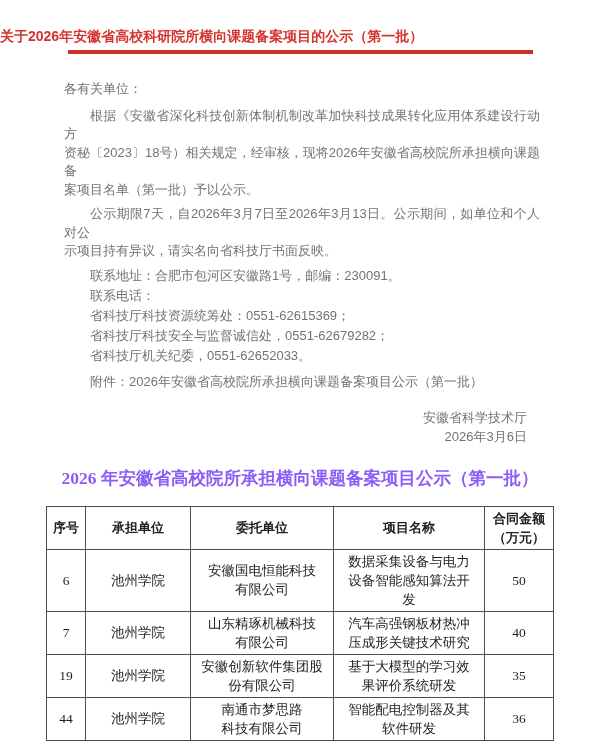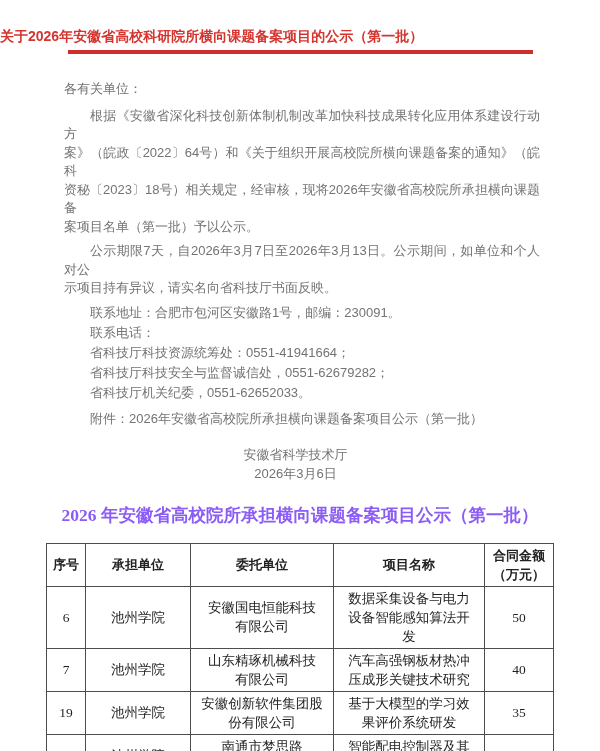--- a/index.html
+++ b/index.html
@@ -38,21 +38,21 @@
   .line { margin: 0; }
   .ind { text-indent: 26px; }
   .gap-lg { margin-top: 8px; }
   .gap-md { margin-top: 6px; }
   .gap-xs { margin-top: 1.5px; }
   .signature {
     margin-top: 16px;
     text-align: right;
     padding-right: 13px;
   }
-  .signature .line { line-height: 19px; text-align: center; }
+  .signature .line { line-height: 19px; }
   .table-title {
     margin-top: 20px;
     text-align: center;
     font-family: "Liberation Serif", serif;
     font-weight: bold;
     font-size: 17.5px;
     color: #8b5cf6;
   }
   table.report {
     margin: 16px auto 0 auto;
@@ -96,34 +96,33 @@
   <div class="doc-title">关于2026年安徽省高校科研院所横向课题备案项目的公示（第一批）</div>
 
   <div class="red-rule"></div>
 
   <div class="doc-body">
 
     <div class="line">各有关单位：</div>
 
     <div>
       <div class="line ind gap-lg">根据《安徽省深化科技创新体制机制改革加快科技成果转化应用体系建设行动方</div>
-      <div class="line">案》（皖政〔2022〕64号）和《关于组织开展高校院所横向课题备案的通知》（皖科</div>
       <div class="line">资秘〔2023〕18号）相关规定，经审核，现将2026年安徽省高校院所承担横向课题备</div>
       <div class="line">案项目名单（第一批）予以公示。</div>
     </div>
 
     <div>
       <div class="line ind gap-md">公示期限7天，自2026年3月7日至2026年3月13日。公示期间，如单位和个人对公</div>
       <div class="line">示项目持有异议，请实名向省科技厅书面反映。</div>
     </div>
 
     <div class="line ind gap-md">联系地址：合肥市包河区安徽路1号，邮编：230091。</div>
 
     <div class="line ind gap-xs">联系电话：</div>
-    <div class="line ind gap-xs">省科技厅科技资源统筹处：0551-41941664；</div>
+    <div class="line ind gap-xs">省科技厅科技资源统筹处：0551-62615369；</div>
     <div class="line ind gap-xs">省科技厅科技安全与监督诚信处，0551-62679282；</div>
     <div class="line ind gap-xs">省科技厅机关纪委，0551-62652033。</div>
 
     <div class="line ind gap-lg">附件：2026年安徽省高校院所承担横向课题备案项目公示（第一批）</div>
 
     <div class="signature">
       <div class="line">安徽省科学技术厅</div>
       <div class="line">2026年3月6日</div>
     </div>
 

